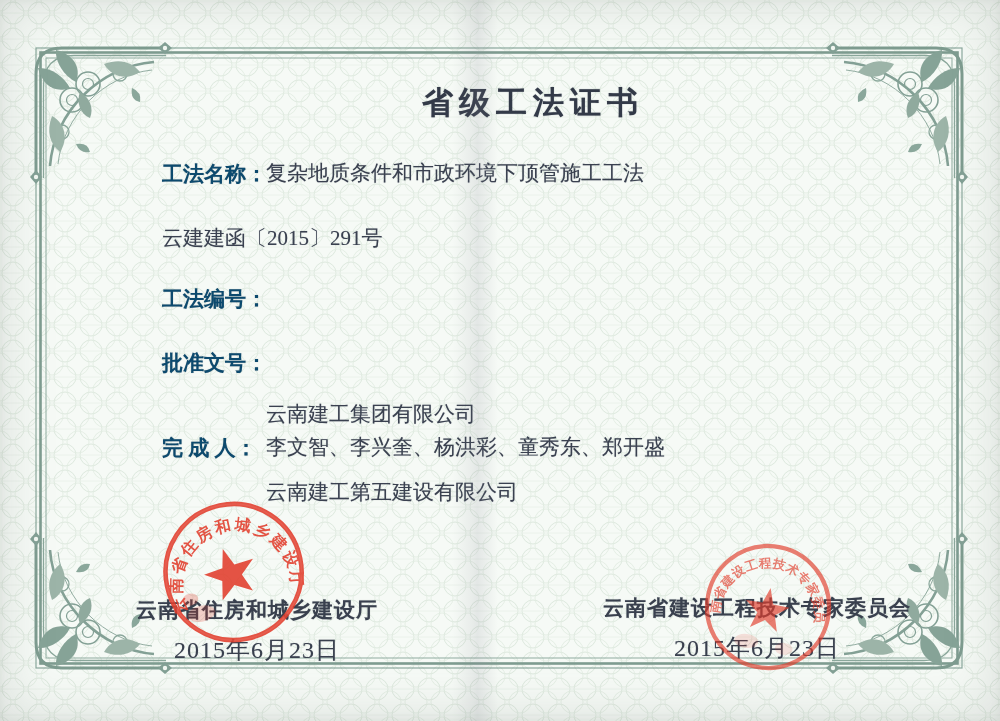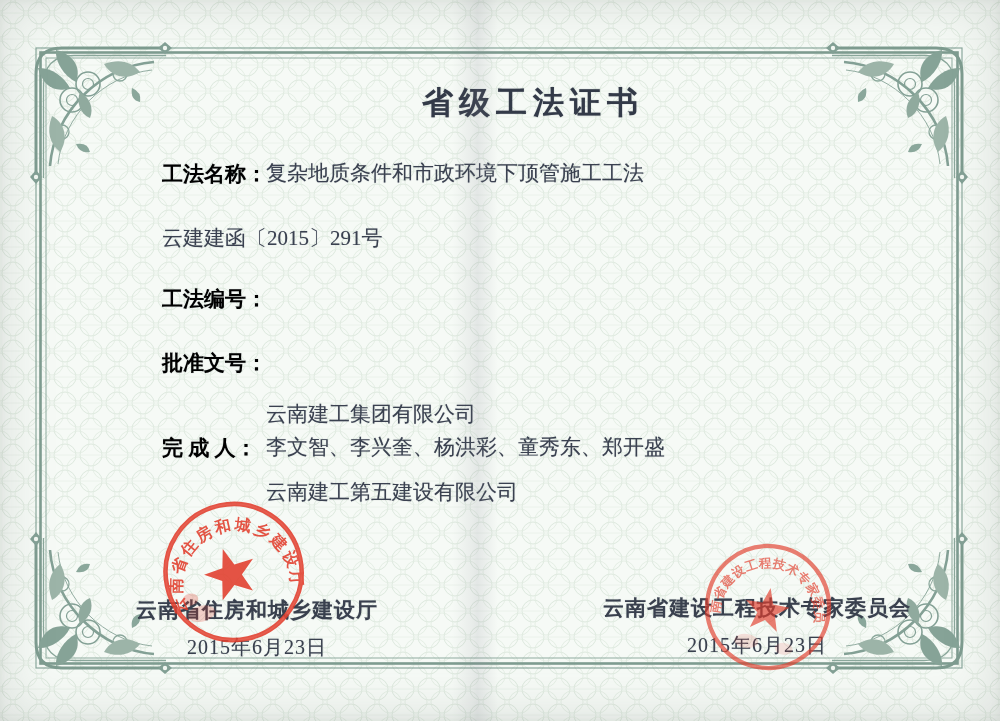--- a/index.html
+++ b/index.html
@@ -20,35 +20,35 @@
     box-shadow:inset 0 0 55px rgba(105,115,108,0.22), inset 0 0 8px rgba(105,115,108,0.10);
   }
   .title{
     position:absolute;top:82px;left:533px;transform:translateX(-50%);
     font-size:31px;font-weight:bold;letter-spacing:6px;color:#333a48;
     white-space:nowrap;text-shadow:0 0 1px rgba(51,58,72,0.55);
   }
   .fields{position:absolute;left:162px;top:0;width:700px;}
   .row{position:absolute;display:flex;align-items:flex-start;white-space:pre;}
   .flabel{
-    flex:none;width:104px;font-size:21px;font-weight:bold;color:#000000;
+    flex:none;width:104px;font-size:21px;font-weight:bold;color:#0c4a6e;
     text-shadow:0 0 1px rgba(57,64,78,0.4);
   }
   .fvalue{
     font-size:21px;color:#3a4150;line-height:26px;
     text-shadow:0 0 1px rgba(58,65,80,0.35);
   }
   .row1{top:160px;} .row2{top:225px;} .row3{top:285px;} .row4{top:349px;} .row5{top:434px;font-family:Liberation Serif, serif;}
   .issuer{position:absolute;text-align:center;color:#39404e;}
   .issuer .org{
     font-size:21px;font-weight:bold;letter-spacing:1px;white-space:nowrap;
     text-shadow:0 0 1px rgba(57,64,78,0.4);
   }
   .issuer .date{
-    font-size:20px;margin-top:10px;letter-spacing:1px;
+    font-size:24px;margin-top:10px;letter-spacing:1px;
     text-shadow:0 0 1px rgba(57,64,78,0.3);
   }
   .issuer-left{left:128px;top:596px;width:258px;}
   .issuer-right{left:598px;top:594px;width:318px;}
   .seal{position:absolute;pointer-events:none;}
   .seal-left{left:146px;top:486px;width:176px;height:176px;transform:rotate(-12deg);opacity:0.88;}
   .seal-right{left:692px;top:531px;width:152px;height:152px;transform:rotate(6deg);opacity:0.66;}
 </style>
 </head>
 <body>

